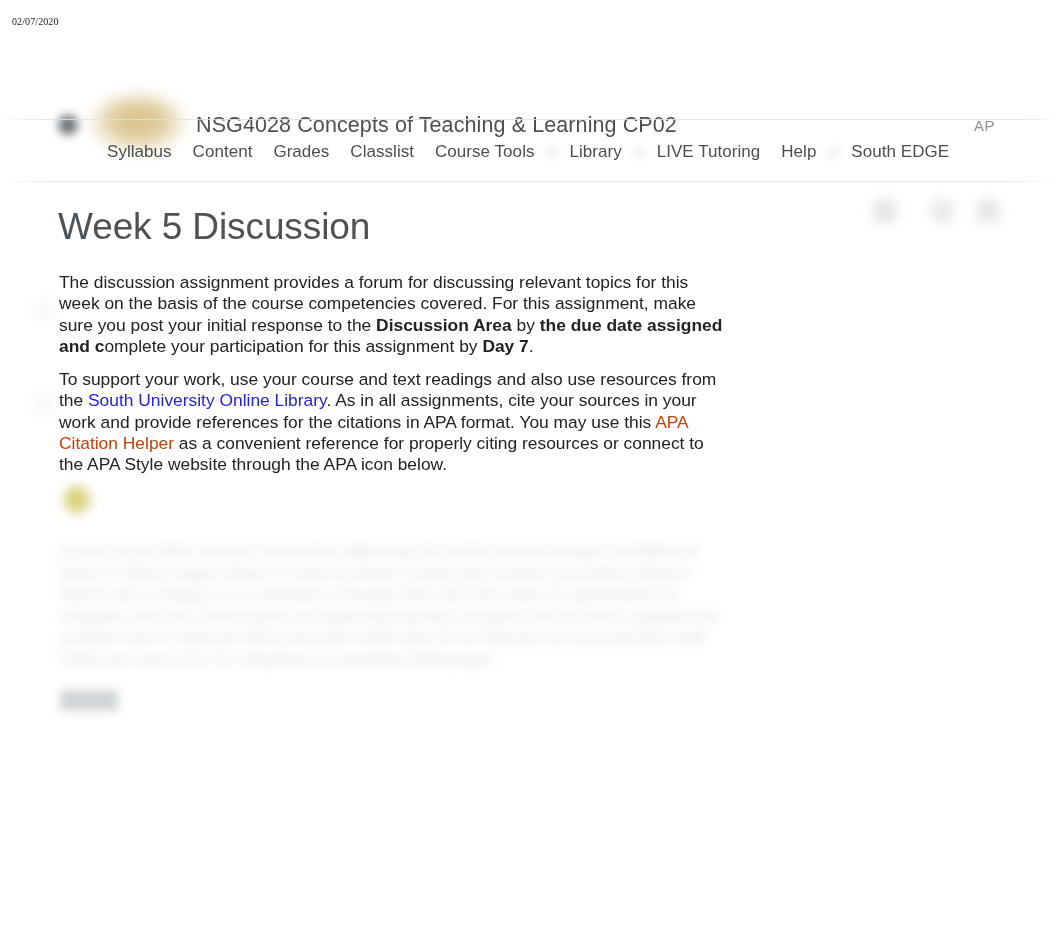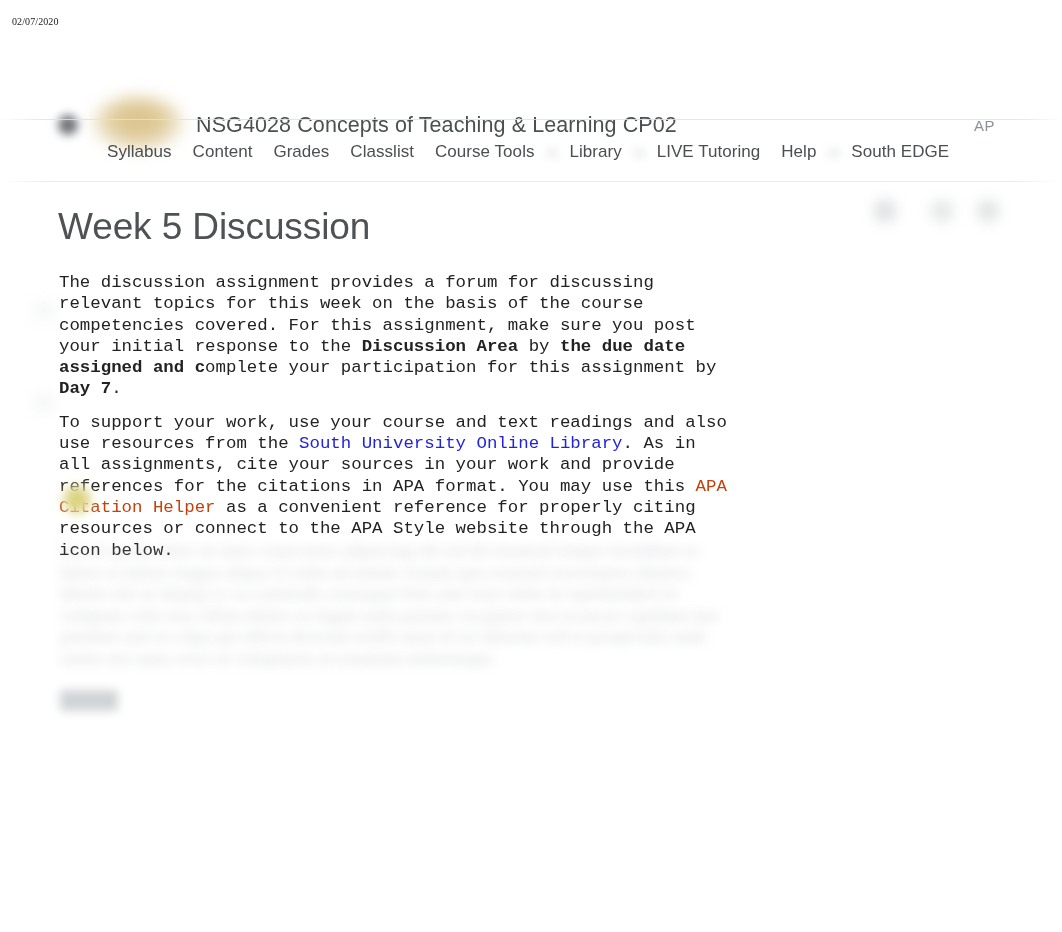--- a/index.html
+++ b/index.html
@@ -165,21 +165,21 @@
   .ti1 { left: 870px; }
   .ti2 { left: 927px; background: radial-gradient(circle, #e1e3e4 0%, #eeefef 48%, rgba(255,255,255,0) 74%); }
   .ti3 { left: 973px; background: radial-gradient(circle, #dcdee0 0%, #ebecec 48%, rgba(255,255,255,0) 74%); }
 
   
   .content {
     position: absolute;
     left: 59px;
     top: 272px;
     width: 668px;
-    font-family: Liberation Mono, monospace;
+    font-family: Liberation Sans, sans-serif;
     font-size: 17.4px;
     line-height: 21.3px;
     color: #222222;
     text-align: left;
   }
   .content p { margin: 0 0 12px 0; }
   .content b { font-weight: bold; }
   .lnk-strong { color: #2222dd; }
   .lnk-soft { color: #c2410c; }
 

